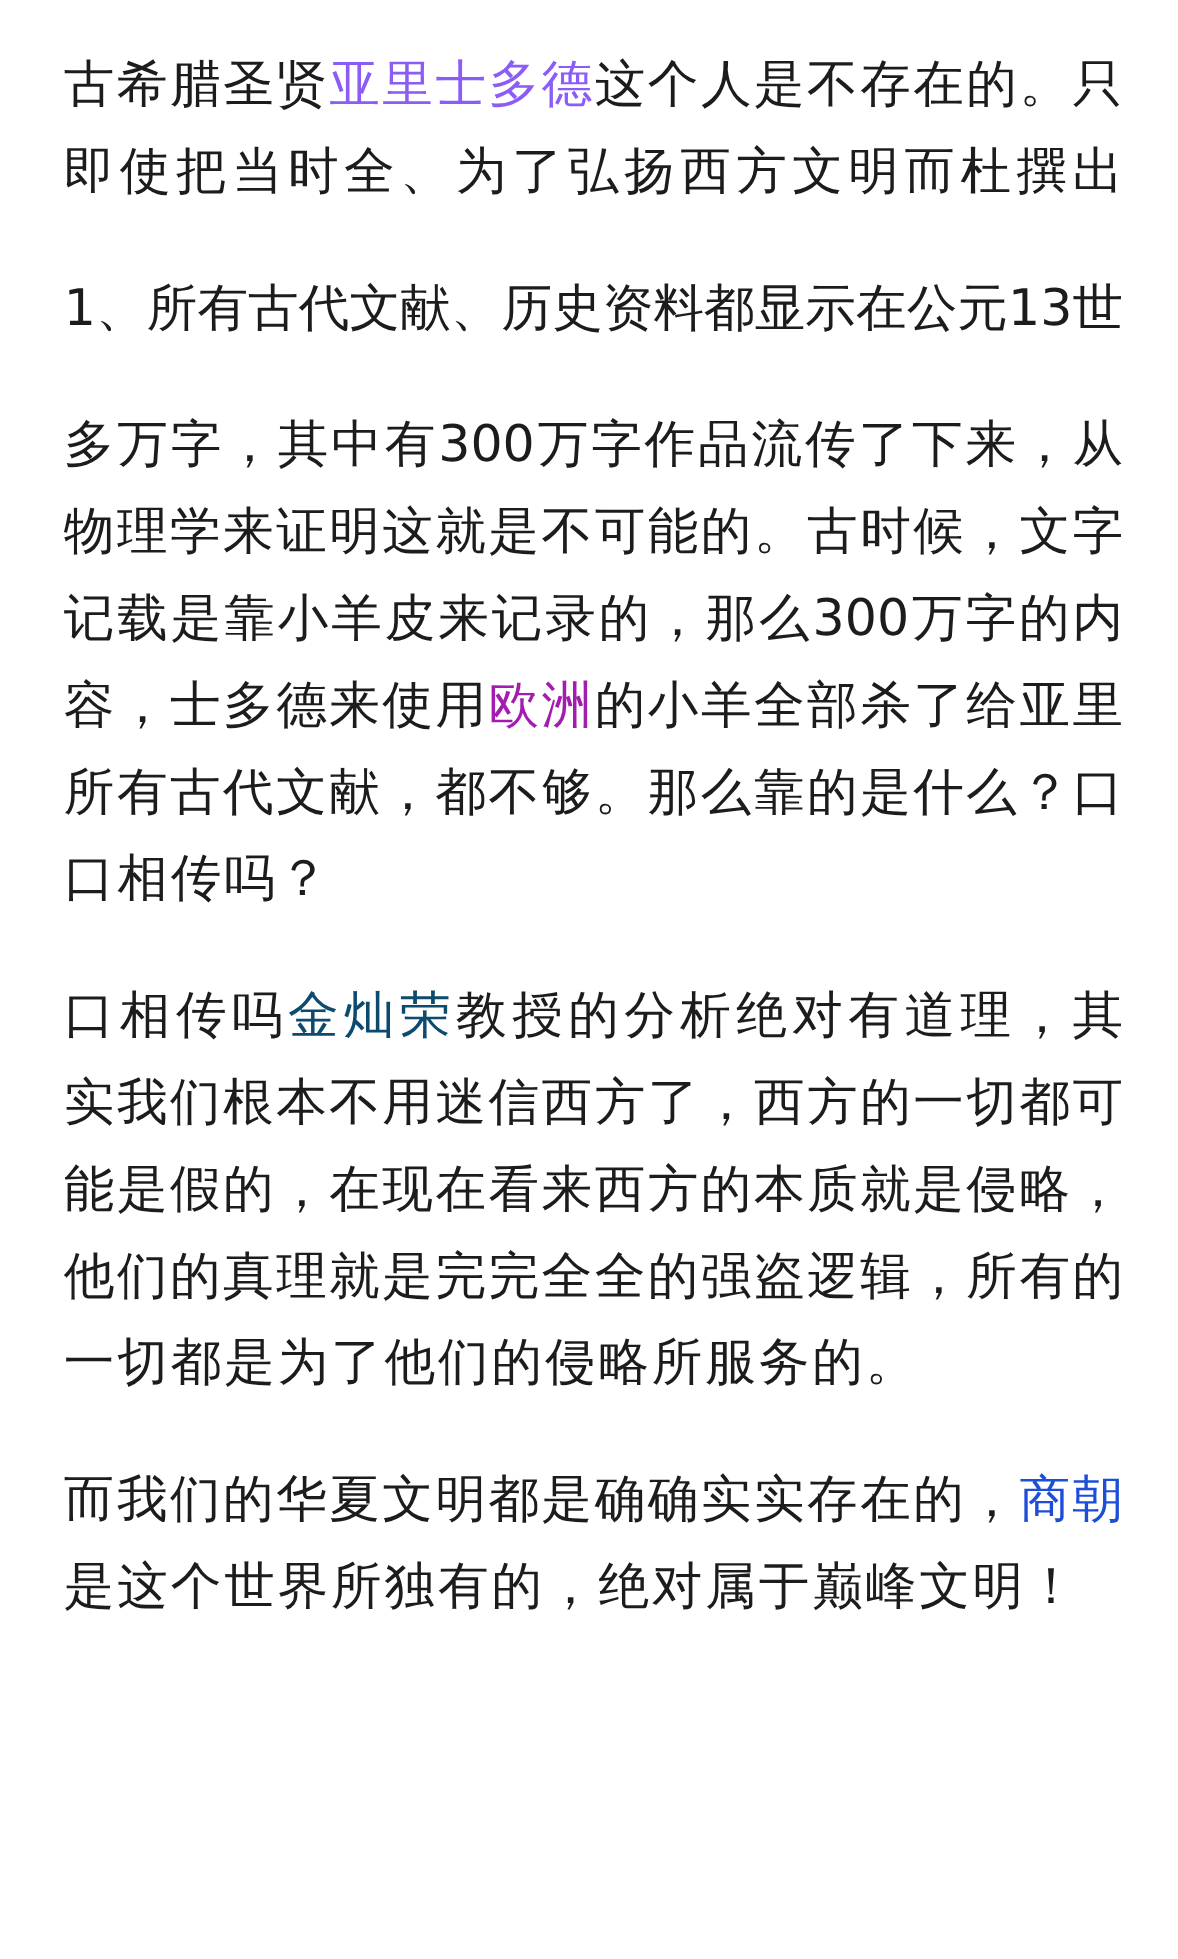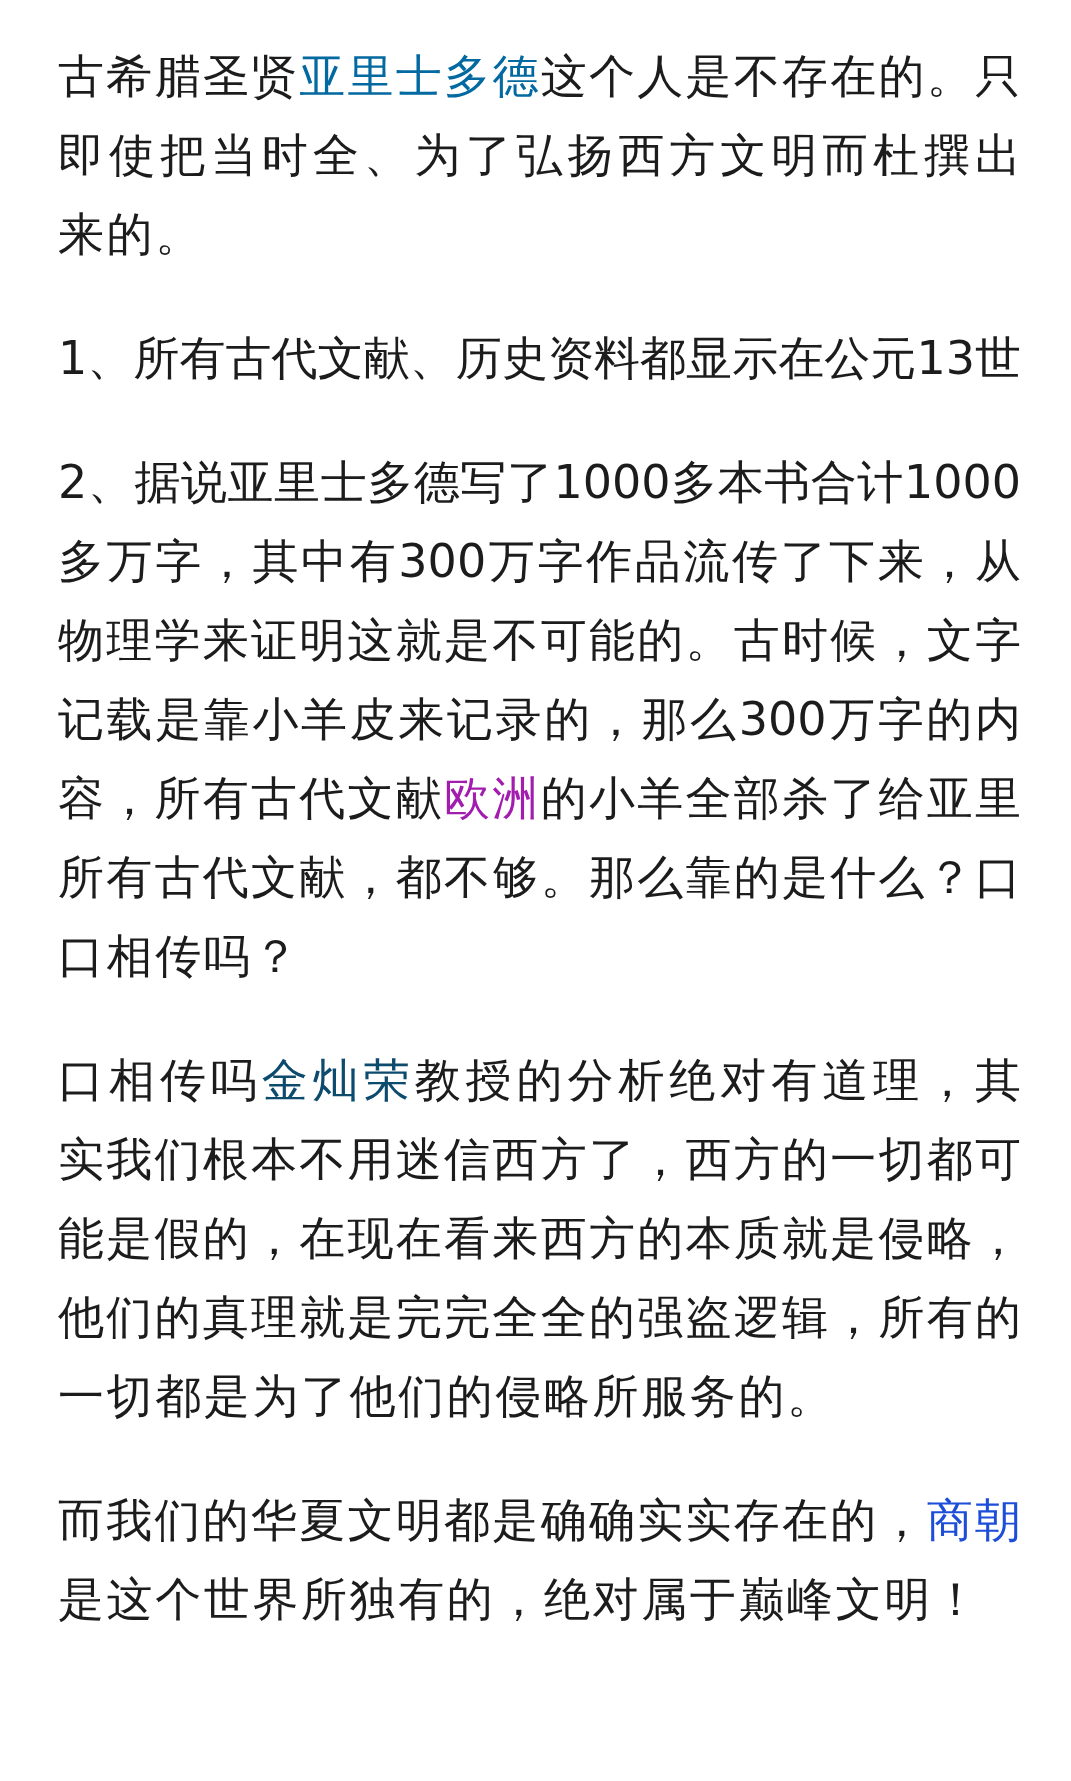--- a/index.html
+++ b/index.html
@@ -42,35 +42,33 @@
     text-decoration: none;
     cursor: pointer;
   }
 </style>
 </head>
 <body style="color: rgb(28, 28, 28); background: rgb(255, 255, 255);">
 
 <div class="article">
 
   <div class="para">
-    <div class="line"><span>古希腊圣贤</span><a class="link" style="color: #0369a1;">亚里士多德</a><span>这个人是不存在的。只</span></div>
+    <div class="line"><span>古希腊圣贤</span><a class="link" style="color: #8b5cf6;">亚里士多德</a><span>这个人是不存在的。只</span></div>
     <div class="line"><span>即使把当时全、为了弘扬西方文明而杜撰出</span></div>
-    <div class="line last"><span>来的。</span></div>
   </div>
 
   <div class="para">
     <div class="line"><span>1、所有古代文献、历史资料都显示在公元13世</span></div>
   </div>
 
   <div class="para">
-    <div class="line"><span>2、据说亚里士多德写了1000多本书合计1000</span></div>
     <div class="line"><span>多万字，其中有300万字作品流传了下来，从</span></div>
     <div class="line"><span>物理学来证明这就是不可能的。古时候，文字</span></div>
     <div class="line"><span>记载是靠小羊皮来记录的，那么300万字的内</span></div>
-    <div class="line"><span>容，所有古代文献</span><a class="link" style="color: #a21caf;">欧洲</a><span>的小羊全部杀了给亚里</span></div>
+    <div class="line"><span>容，士多德来使用</span><a class="link" style="color: #a21caf;">欧洲</a><span>的小羊全部杀了给亚里</span></div>
     <div class="line"><span>所有古代文献，都不够。那么靠的是什么？口</span></div>
     <div class="line last"><span>口相传吗？</span></div>
   </div>
 
   <div class="para">
     <div class="line"><span>口相传吗</span><a class="link" style="color: #0c4a6e;">金灿荣</a><span>教授的分析绝对有道理，其</span></div>
     <div class="line"><span>实我们根本不用迷信西方了，西方的一切都可</span></div>
     <div class="line"><span>能是假的，在现在看来西方的本质就是侵略，</span></div>
     <div class="line"><span>他们的真理就是完完全全的强盗逻辑，所有的</span></div>
     <div class="line last"><span>一切都是为了他们的侵略所服务的。</span></div>

